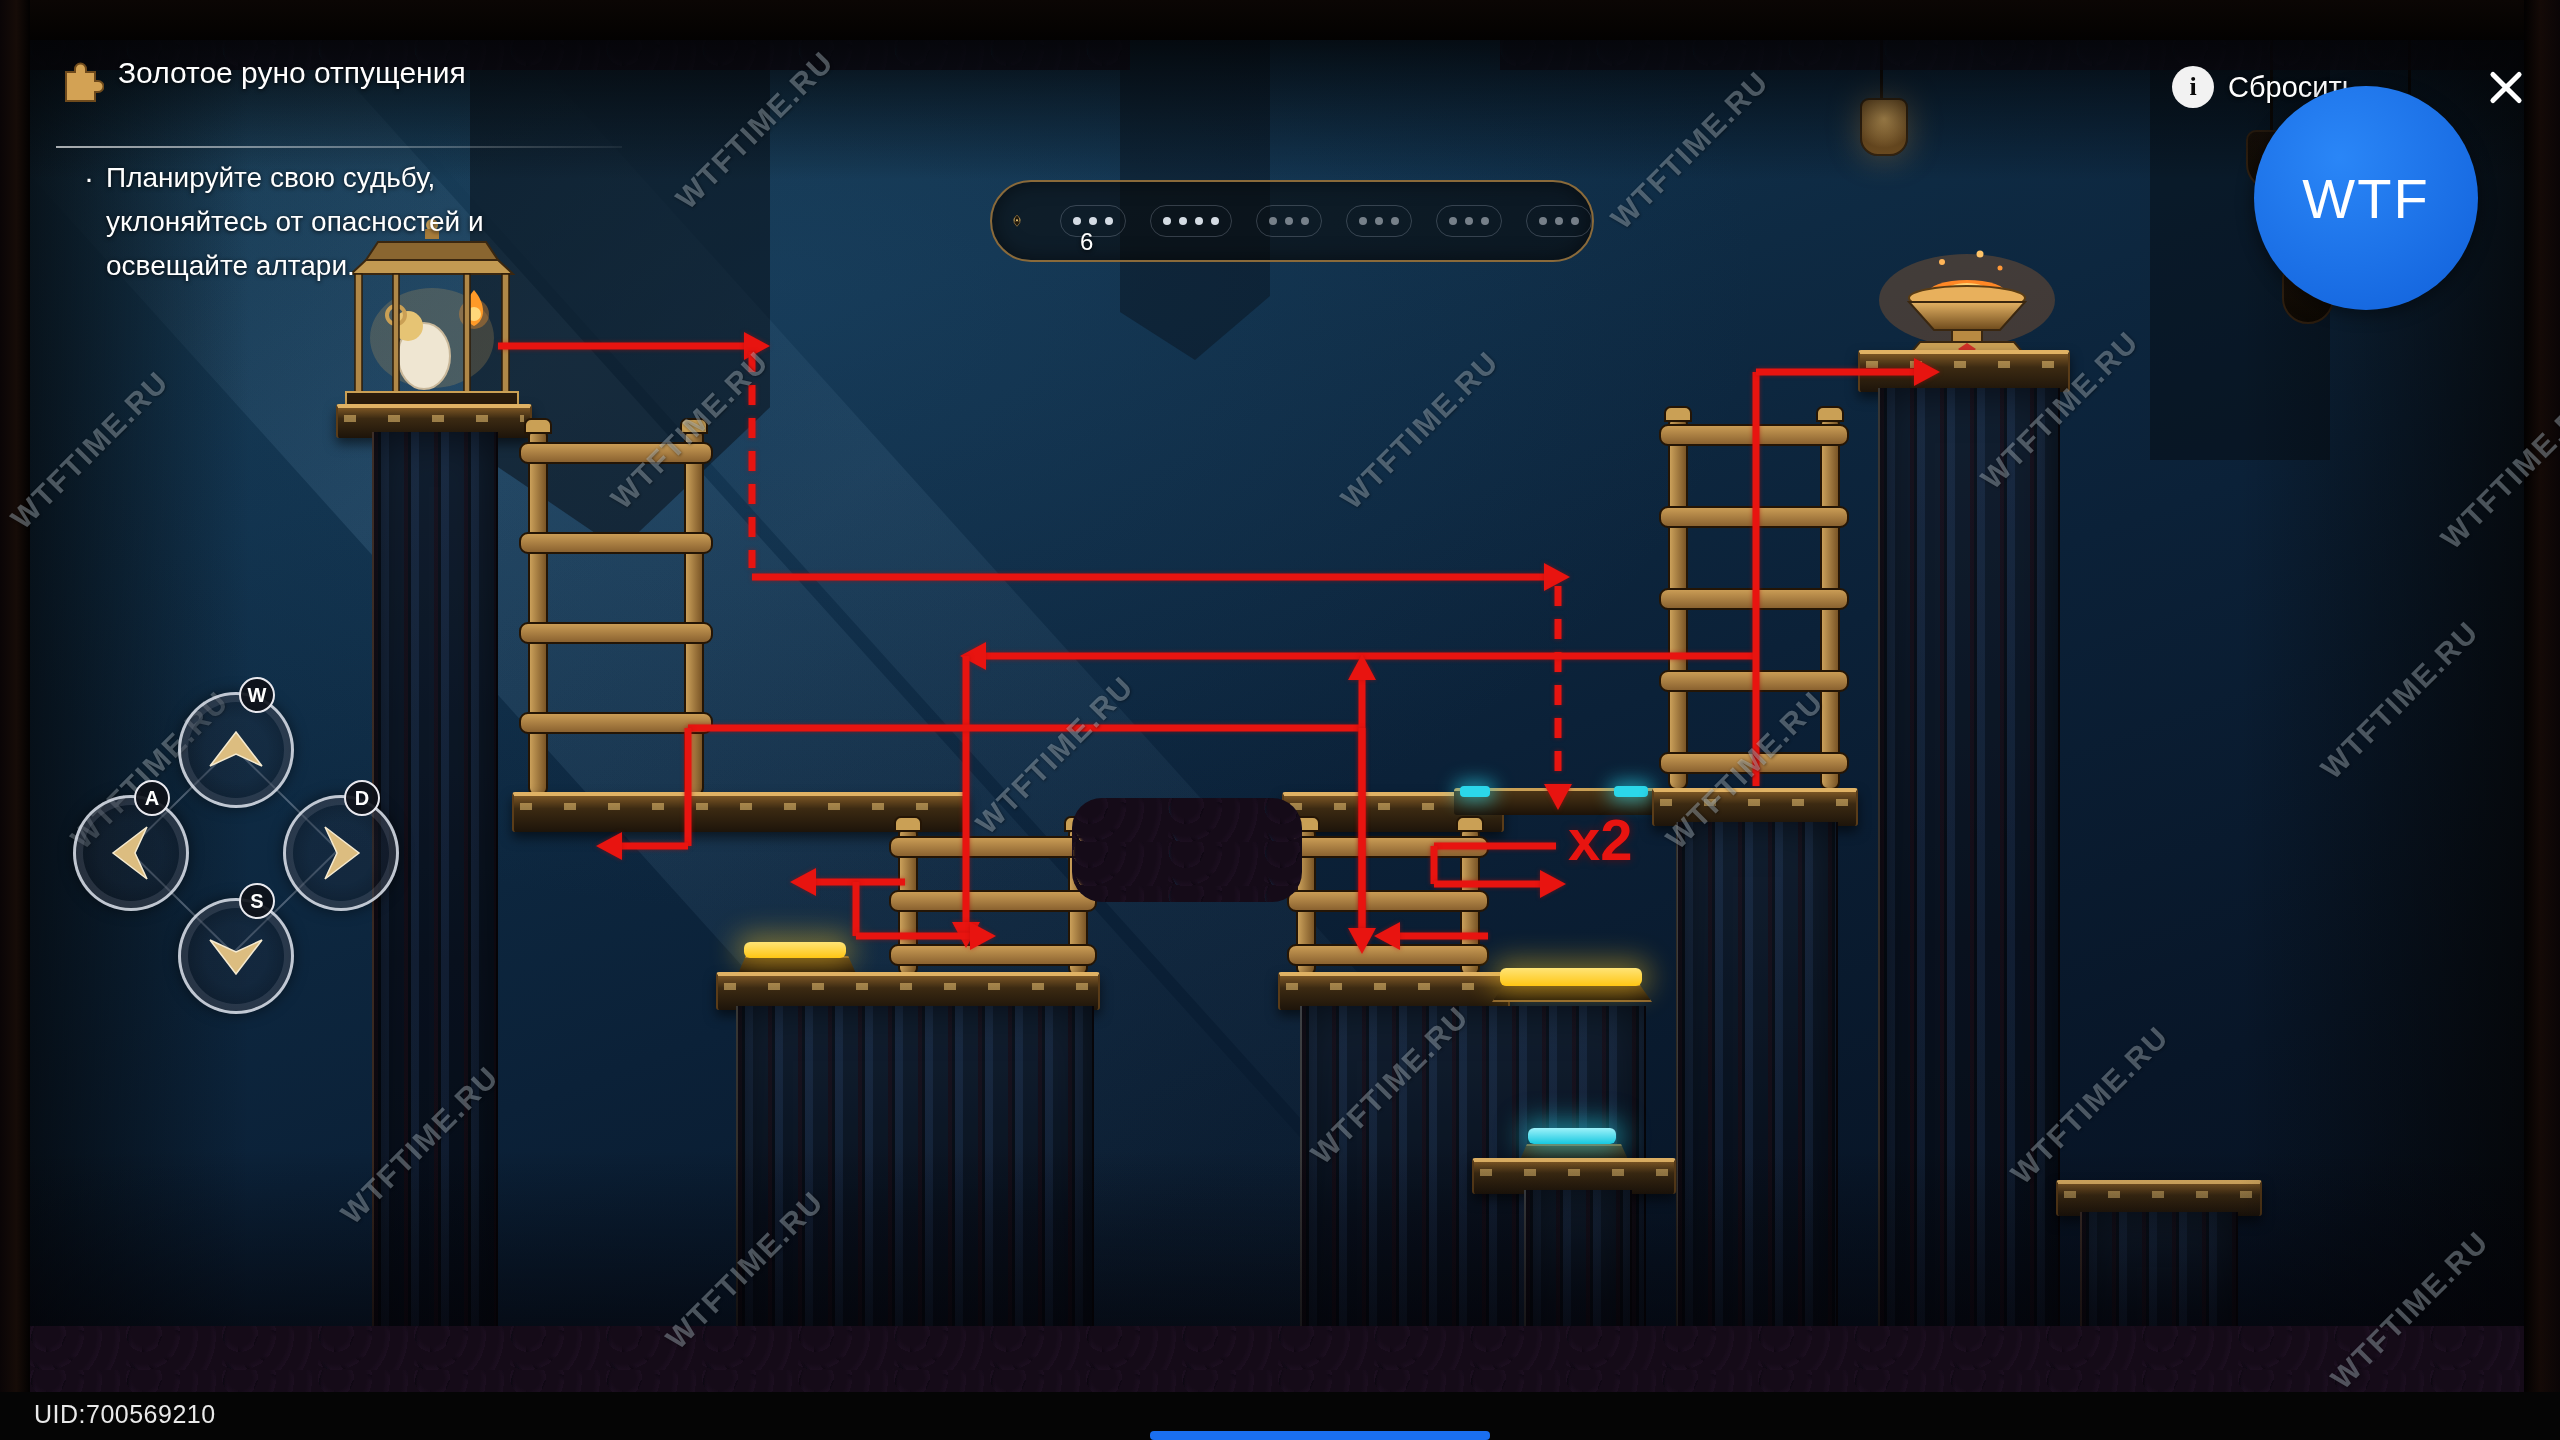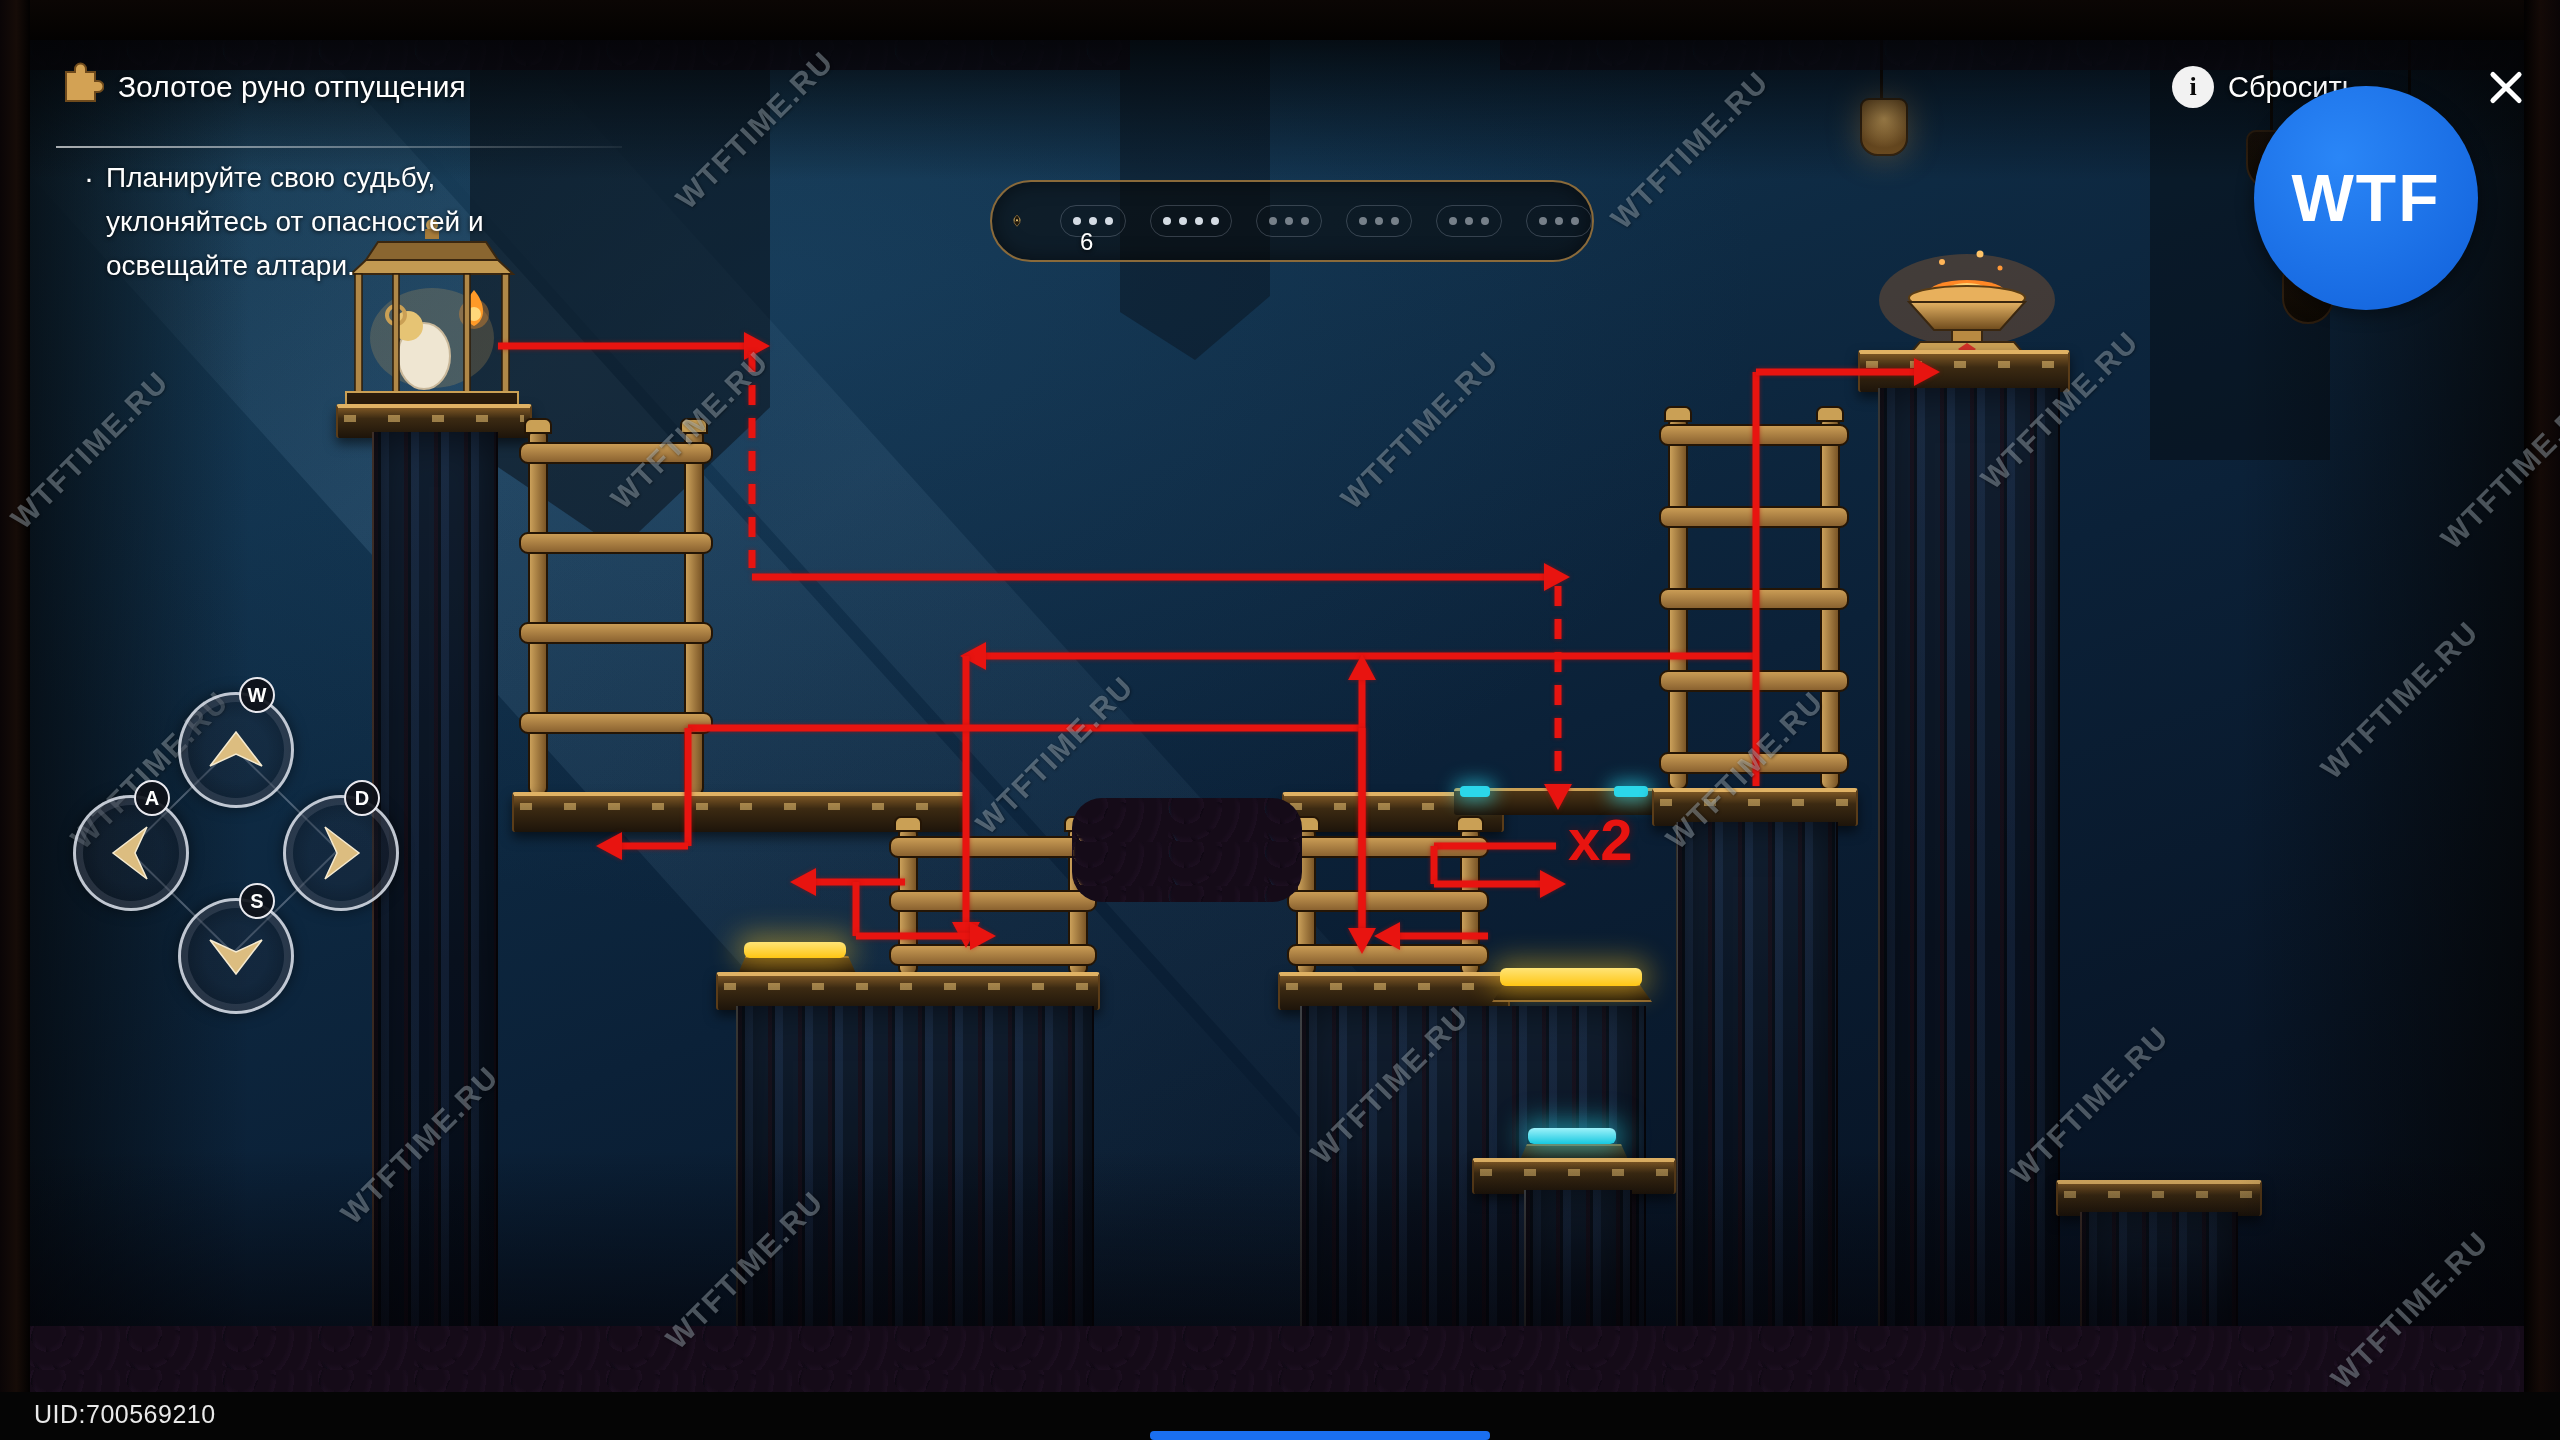--- a/index.html
+++ b/index.html
@@ -75,21 +75,21 @@
     text-shadow:0 0 8px rgba(130,0,0,0.6);}
 
   
   #watermark-layer{position:absolute;inset:0;z-index:8;pointer-events:none;}
   .wm{position:absolute;transform:translate(-50%,-50%) rotate(-45deg);color:rgba(215,232,242,0.34);
     font-size:30px;font-weight:bold;letter-spacing:2px;white-space:nowrap;text-shadow:0 1px 3px rgba(0,0,0,0.45);}
 
   
   .hud{position:absolute;z-index:10;color:#fff;}
   .hud-shadow{text-shadow:0 1px 4px rgba(0,0,0,0.85);}
-  .title-row{left:56px;top:56px;display:flex;align-items:flex-end;gap:14px;}
+  .title-row{left:56px;top:56px;display:flex;align-items:flex-start;gap:14px;}
   .title-text{font-size:30px;}
   .separator{position:absolute;left:56px;top:146px;width:566px;height:2px;z-index:10;
     background:linear-gradient(90deg,rgba(255,255,255,0.65),rgba(255,255,255,0.06));}
   .instruction-row{left:84px;top:156px;display:flex;gap:12px;}
   .bullet{font-size:30px;line-height:44px;}
   .instruction-text{width:400px;font-size:28px;line-height:44px;}
 
   .banner{left:838px;top:90px;width:920px;height:60px;display:flex;align-items:center;justify-content:center;
     background:rgba(12,10,6,0.80);border:2px solid #9a7a40;border-radius:9px;
     box-shadow:0 2px 10px rgba(0,0,0,0.5), inset 0 0 18px rgba(0,0,0,0.6);}
@@ -110,21 +110,21 @@
   .rules-text{font-size:29px;}
 
   .close-btn{left:2482px;top:64px;width:48px;height:48px;z-index:11;cursor:pointer;}
   .close-btn span{position:absolute;left:3px;top:21px;width:42px;height:5px;background:#fff;border-radius:3px;}
   .close-btn span:nth-child(1){transform:rotate(45deg);}
   .close-btn span:nth-child(2){transform:rotate(-45deg);}
 
   .wtf-logo{position:absolute;left:2254px;top:86px;width:224px;height:224px;border-radius:50%;z-index:12;
     background:radial-gradient(circle at 38% 32%,#2a86f7,#1668e0 78%);
     display:flex;align-items:center;justify-content:center;box-shadow:0 4px 18px rgba(0,0,0,0.45);}
-  .wtf-text{color:#fff;font-size:66px;font-weight:bold;letter-spacing:2px;}
+  .wtf-text{color:#fff;font-size:56px;font-weight:normal;letter-spacing:2px;}
 
   
   .dpad-links{position:absolute;left:58px;top:678px;z-index:10;pointer-events:none;}
   .dbtn{position:absolute;width:110px;height:110px;border-radius:50%;z-index:10;cursor:pointer;
     border:3px solid rgba(225,230,240,0.85);
     background:radial-gradient(circle,rgba(34,44,60,0.30) 40%,rgba(10,14,22,0.60));
     box-shadow:inset 0 0 0 7px rgba(130,140,160,0.22), 0 0 14px rgba(0,0,0,0.5);}
   .dbtn svg{position:absolute;left:23px;top:29px;}
   .badge{position:absolute;left:58px;top:-18px;width:36px;height:36px;border-radius:50%;
     background:rgba(14,17,25,0.92);border:2px solid #e9e9ef;color:#fff;

